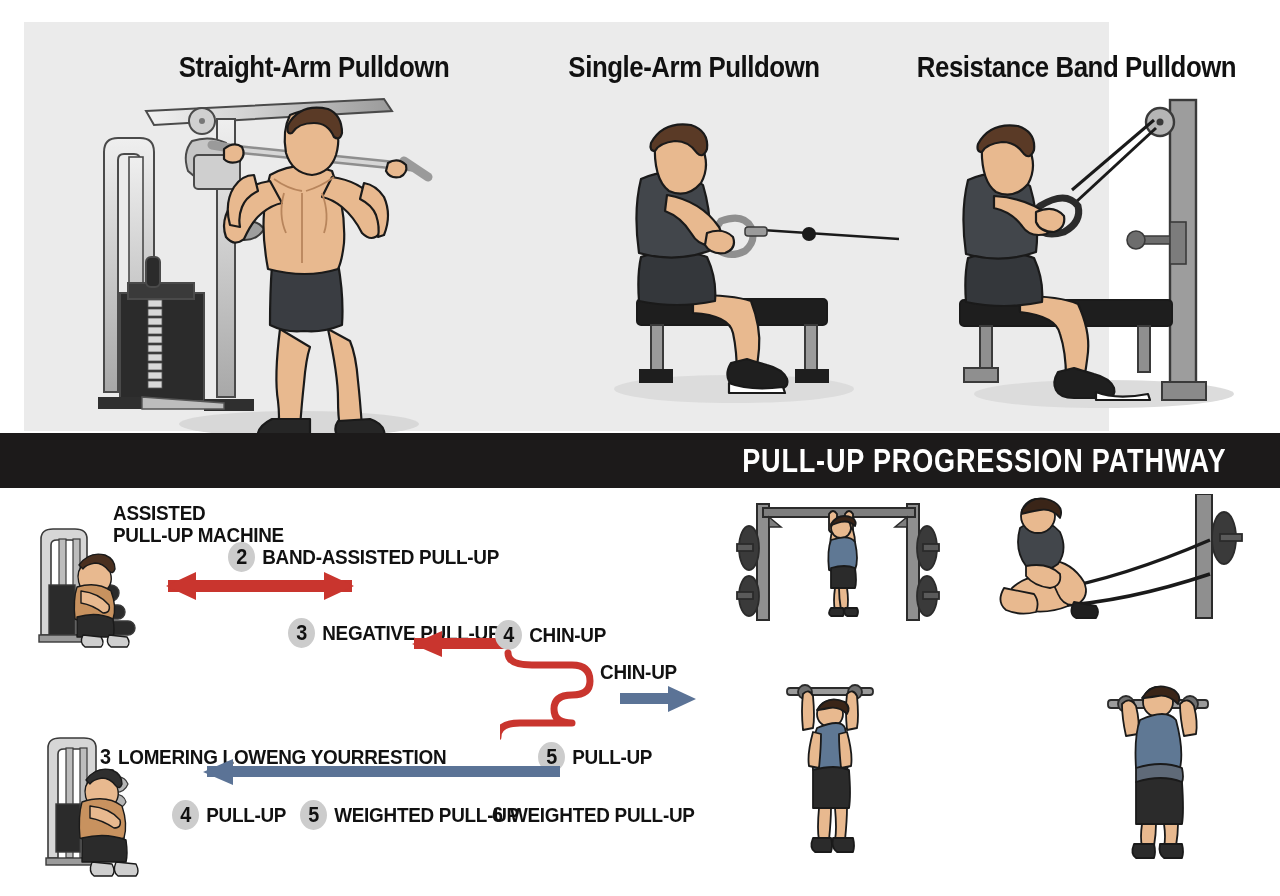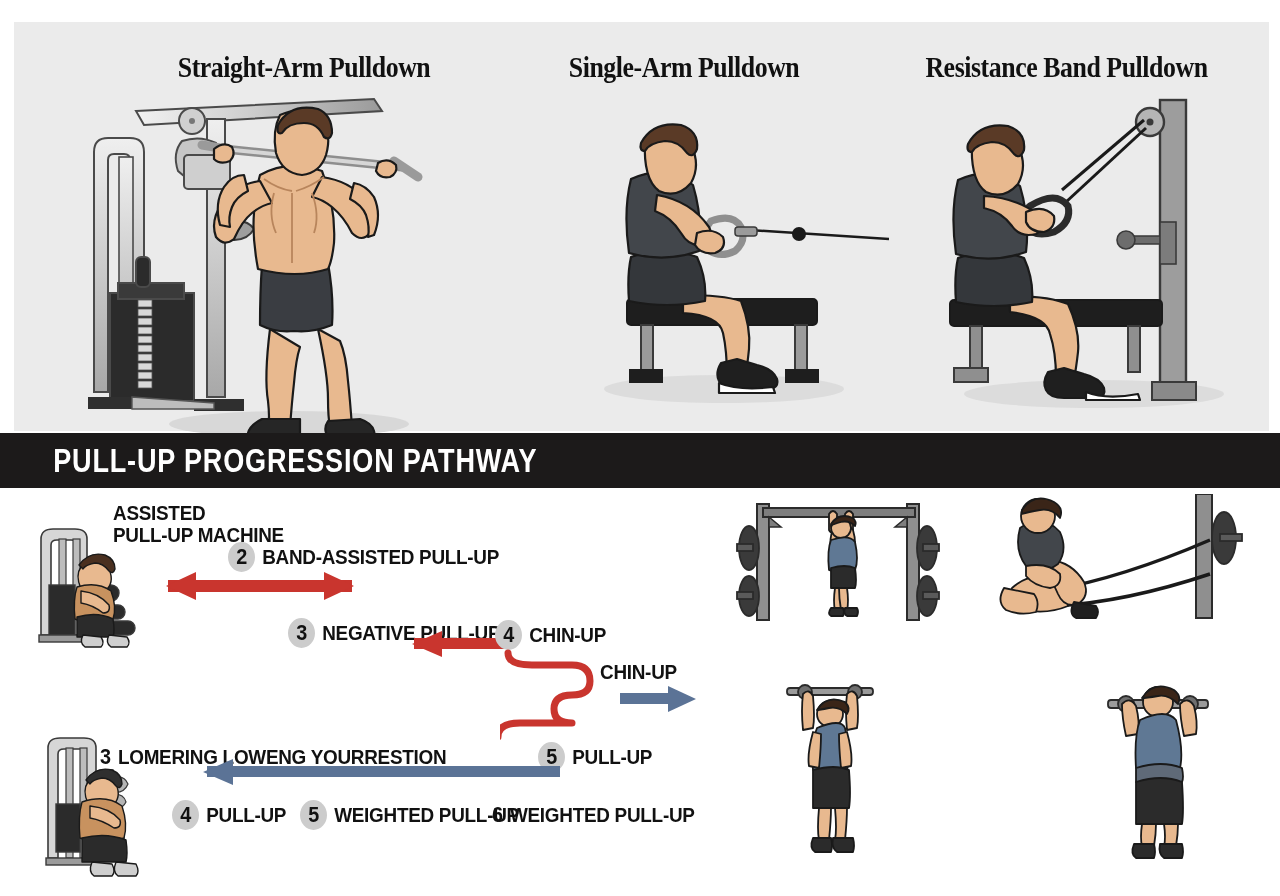--- a/index.html
+++ b/index.html
@@ -7,40 +7,39 @@
   body {
     font-family:"Liberation Sans", sans-serif;
     background:#ffffff;
     position:relative;
     overflow:hidden;
   }
   .cond { font-family:"Liberation Sans Narrow","Liberation Sans",sans-serif; }
 
   
   #top-panel {
-    position:absolute; left:14px; top:22px; width:1255px; height:409px;
+    position:absolute; left:24px; top:22px; width:1085px; height:409px;
     background:#ebebeb;
-    font-family:Liberation Serif, serif;
   }
   .top-title {
     position:absolute; top:28px;
     font-weight:bold; font-size:30px; color:#111111;
     letter-spacing:-0.5px; text-align:center;
     transform:scaleX(0.86); transform-origin:center top;
     white-space:nowrap;
   }
   #title-straight { left:95px;  width:390px; }
   #title-single   { left:505px; width:330px; }
   #title-band     { left:855px; width:395px; }
 
   
   #banner {
     position:absolute; left:0; top:433px; width:1280px; height:55px;
     background:#1c1a1a;
-    display:flex; align-items:center; justify-content:flex-start;
+    display:flex; align-items:center; justify-content:flex-end;
   }
   #banner-text {
     color:#ffffff; font-size:33px; font-weight:bold;
     letter-spacing:1px; transform:scaleX(0.82);
     white-space:nowrap;
   }
 
   
   #lower { position:absolute; left:0; top:488px; width:1080px; height:408px; background:#fff; }
 

